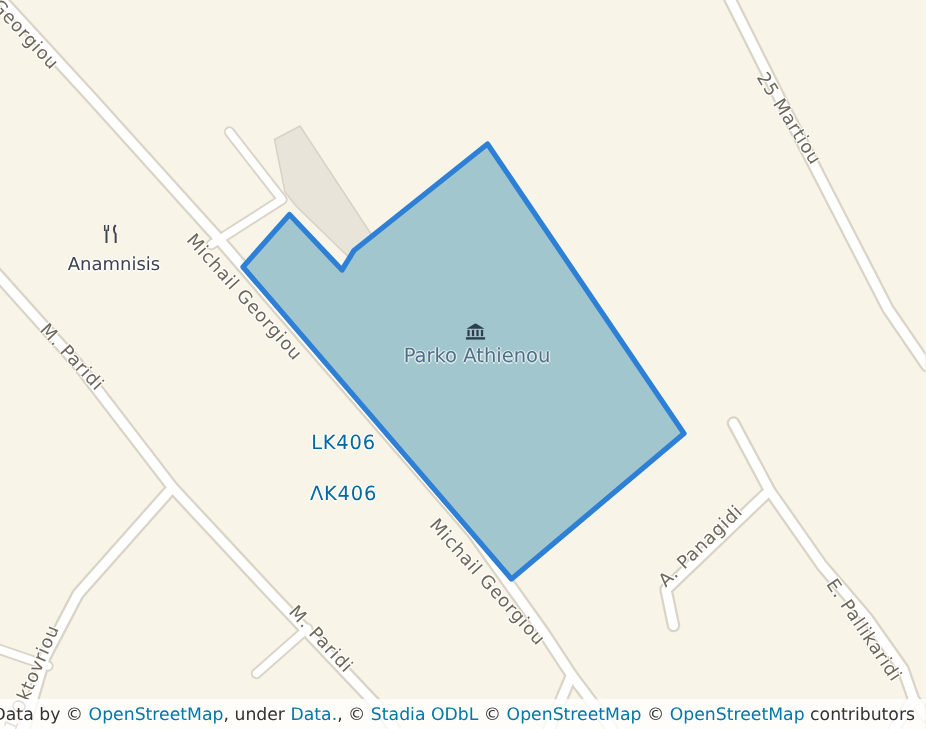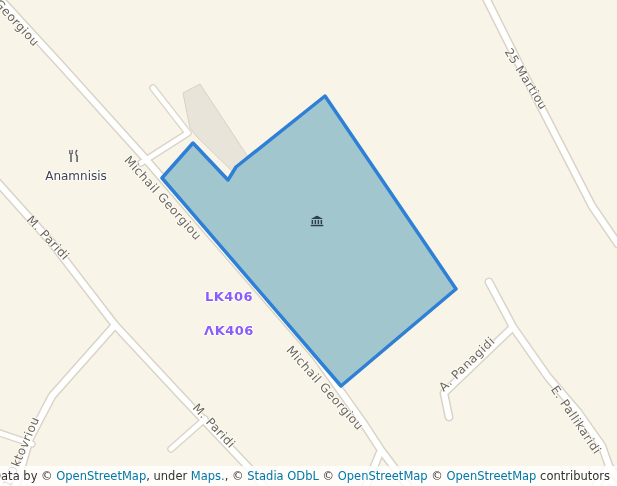--- a/index.html
+++ b/index.html
@@ -19,22 +19,22 @@
   }
   .street{
     font-size:12px;
     color:#6e6658;
     letter-spacing:.5px;
     text-shadow:1px 0 0 rgba(255,255,255,.9),-1px 0 0 rgba(255,255,255,.9),
                 0 1px 0 rgba(255,255,255,.9),0 -1px 0 rgba(255,255,255,.9);
   }
   .ref{
     font-size:13px;
-    font-weight:700;
-    color:#8b5cf6;
+    font-weight:400;
+    color:#0369a1;
     letter-spacing:.5px;
     text-shadow:1px 0 0 rgba(255,255,255,.9),-1px 0 0 rgba(255,255,255,.9),
                 0 1px 0 rgba(255,255,255,.9),0 -1px 0 rgba(255,255,255,.9);
   }
   .poi{
     font-size:12px;
     color:#3d4350;
     text-shadow:1px 0 0 rgba(255,255,255,.9),-1px 0 0 rgba(255,255,255,.9),
                 0 1px 0 rgba(255,255,255,.9),0 -1px 0 rgba(255,255,255,.9);
   }
@@ -130,16 +130,17 @@
   <div class="lbl street" style="left:467px;top:364px;transform:translate(-50%,-50%) rotate(-44deg);">A. Panagidi</div>
 
   <div class="lbl street" style="left:576px;top:420px;transform:translate(-50%,-50%) rotate(56deg);">E. Pallikaridi</div>
 
   <div class="lbl ref" style="left:229px;top:296px;">LK406</div>
 
   <div class="lbl ref" style="left:229px;top:330px;">ΛΚ406</div>
 
   <div class="lbl poi" style="left:76px;top:176px;">Anamnisis</div>
 
+  <div class="lbl park-name" style="left:318px;top:238px;">Parko Athienou</div>
 
-  <div class="attribution"><span> | Data by © </span><span class="link">OpenStreetMap</span><span>, under </span><span class="link">Maps.</span><span>, © </span><span class="link">Stadia ODbL</span><span> © </span><span class="link">OpenStreetMap</span><span> © </span><span class="link">OpenStreetMap</span><span> contributors</span></div>
+  <div class="attribution"><span> | Data by © </span><span class="link">OpenStreetMap</span><span>, under </span><span class="link">Data.</span><span>, © </span><span class="link">Stadia ODbL</span><span> © </span><span class="link">OpenStreetMap</span><span> © </span><span class="link">OpenStreetMap</span><span> contributors</span></div>
 
 </div>
 
 </body></html>

